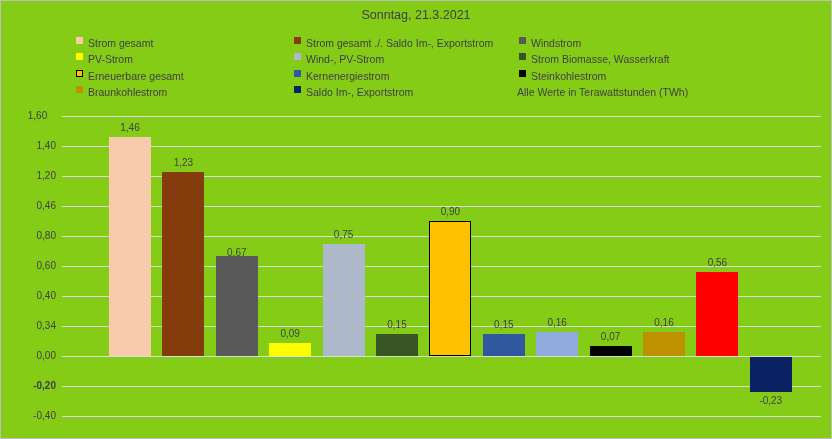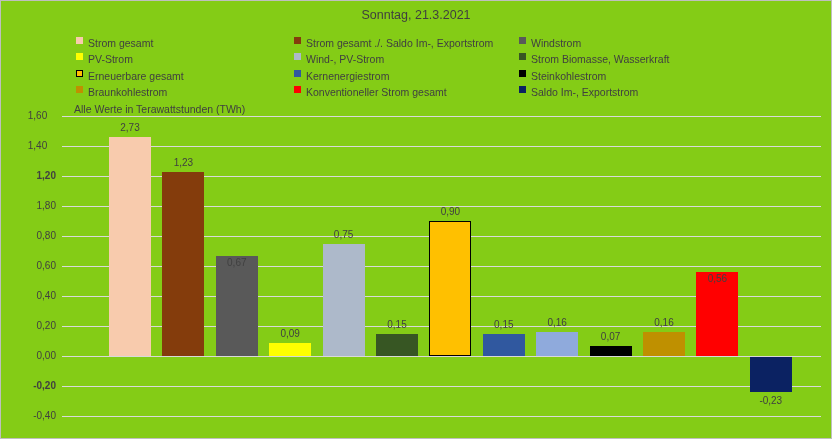--- a/index.html
+++ b/index.html
@@ -80,72 +80,68 @@
       </div>
       <div class="lg-item">
         <span class="lg-swatch" style="background: rgb(0, 0, 0);"></span>
         <span class="lg-label">Steinkohlestrom</span>
       </div>
       <div class="lg-item">
         <span class="lg-swatch" style="background: rgb(191, 144, 0);"></span>
         <span class="lg-label">Braunkohlestrom</span>
       </div>
       <div class="lg-item">
-        <span class="lg-swatch" style="background: rgb(255, 0, 0);"></span>
-        <span class="lg-label">Konventioneller Strom gesamt</span>
-      </div>
-      <div class="lg-item">
         <span class="lg-swatch" style="background: rgb(11, 34, 98);"></span>
         <span class="lg-label">Saldo Im-, Exportstrom</span>
       </div>
       <div class="lg-note">Alle Werte in Terawattstunden (TWh)</div>
     </div>
   <div id="plot">
       <div class="gridline" style="top: 115px;"></div>
       <div class="ytick" style="top: 109px; text-align: center;">1,60</div>
       <div class="gridline" style="top: 145px;"></div>
-      <div class="ytick" style="top: 139px; text-align: center;">1,40</div>
+      <div class="ytick" style="top: 139px;">1,40</div>
       <div class="gridline" style="top: 175px;"></div>
-      <div class="ytick" style="top: 169px; font-weight: bold;">1,20</div>
+      <div class="ytick" style="top: 169px;">1,20</div>
       <div class="gridline" style="top: 205px;"></div>
-      <div class="ytick" style="top: 199px;">1,80</div>
+      <div class="ytick" style="top: 199px;">0,46</div>
       <div class="gridline" style="top: 235px;"></div>
       <div class="ytick" style="top: 229px; text-align: right;">0,80</div>
       <div class="gridline" style="top: 265px;"></div>
       <div class="ytick" style="top: 259px;">0,60</div>
       <div class="gridline" style="top: 295px;"></div>
       <div class="ytick" style="top: 289px;">0,40</div>
       <div class="gridline" style="top: 325px;"></div>
-      <div class="ytick" style="top: 319px;">0,20</div>
+      <div class="ytick" style="top: 319px;">0,34</div>
       <div class="gridline" style="top: 355px;"></div>
       <div class="ytick" style="top: 349px;">0,00</div>
       <div class="gridline" style="top: 385px;"></div>
       <div class="ytick" style="top: 379px; font-weight: bold;">-0,20</div>
       <div class="gridline" style="top: 415px;"></div>
       <div class="ytick" style="top: 409px;">-0,40</div>
       <div class="bar" style="left: 108px; height: 219px; top: 136px; background: rgb(248, 203, 173);"></div>
-      <div class="bar-label" style="left: 99px; top: 121px;">2,73</div>
+      <div class="bar-label" style="left: 99px; top: 121px;">1,46</div>
       <div class="bar" style="left: 161.4px; height: 184.5px; top: 170.5px; background: rgb(132, 60, 12);"></div>
       <div class="bar-label" style="left: 152.4px; top: 155.5px;">1,23</div>
       <div class="bar" style="left: 214.8px; height: 100.5px; top: 254.5px; background: rgb(89, 89, 89);"></div>
-      <div class="bar-label" style="left: 205.8px; top: 256px;">0,67</div>
+      <div class="bar-label" style="left: 205.8px; top: 246px;">0,67</div>
       <div class="bar" style="left: 268.2px; height: 13.5px; top: 341.5px; background: rgb(255, 255, 0);"></div>
       <div class="bar-label" style="left: 259.2px; top: 326.5px;">0,09</div>
       <div class="bar" style="left: 321.6px; height: 112.5px; top: 242.5px; background: rgb(173, 185, 202);"></div>
       <div class="bar-label" style="left: 312.6px; top: 227.5px;">0,75</div>
       <div class="bar" style="left: 375px; height: 22.5px; top: 332.5px; background: rgb(55, 86, 35);"></div>
       <div class="bar-label" style="left: 366px; top: 317.5px;">0,15</div>
       <div class="bar" style="left: 428.4px; height: 135px; top: 220px; background: rgb(255, 192, 0); border: 1px solid rgb(0, 0, 0);"></div>
       <div class="bar-label" style="left: 419.4px; top: 205px;">0,90</div>
       <div class="bar" style="left: 481.8px; height: 22.5px; top: 332.5px; background: rgb(48, 88, 159);"></div>
       <div class="bar-label" style="left: 472.8px; top: 317.5px;">0,15</div>
       <div class="bar" style="left: 535.2px; height: 24px; top: 331px; background: rgb(143, 170, 220);"></div>
       <div class="bar-label" style="left: 526.2px; top: 316px;">0,16</div>
       <div class="bar" style="left: 588.6px; height: 10.5px; top: 344.5px; background: rgb(0, 0, 0);"></div>
       <div class="bar-label" style="left: 579.6px; top: 329.5px;">0,07</div>
       <div class="bar" style="left: 642px; height: 24px; top: 331px; background: rgb(191, 144, 0);"></div>
       <div class="bar-label" style="left: 633px; top: 316px;">0,16</div>
       <div class="bar" style="left: 695.4px; height: 84px; top: 271px; background: rgb(255, 0, 0);"></div>
-      <div class="bar-label" style="left: 686.4px; top: 272px;">0,56</div>
+      <div class="bar-label" style="left: 686.4px; top: 256px;">0,56</div>
       <div class="bar" style="left: 748.8px; height: 34.5px; top: 356px; background: rgb(11, 34, 98);"></div>
       <div class="bar-label" style="left: 739.8px; top: 393.5px;">-0,23</div>
     </div>
 </div>
 
 </body></html>

